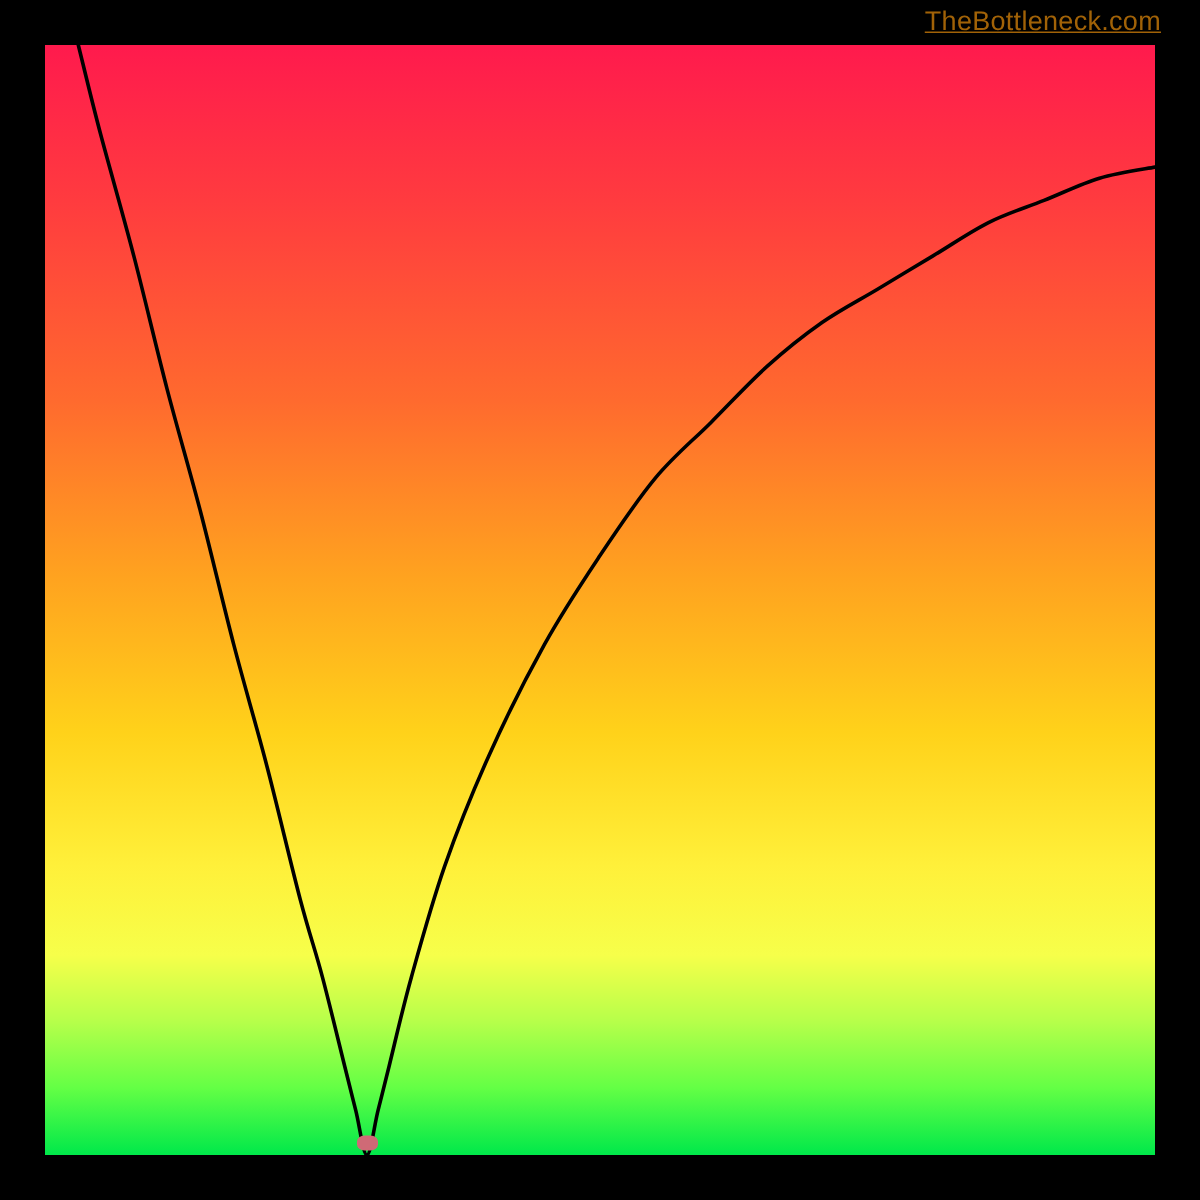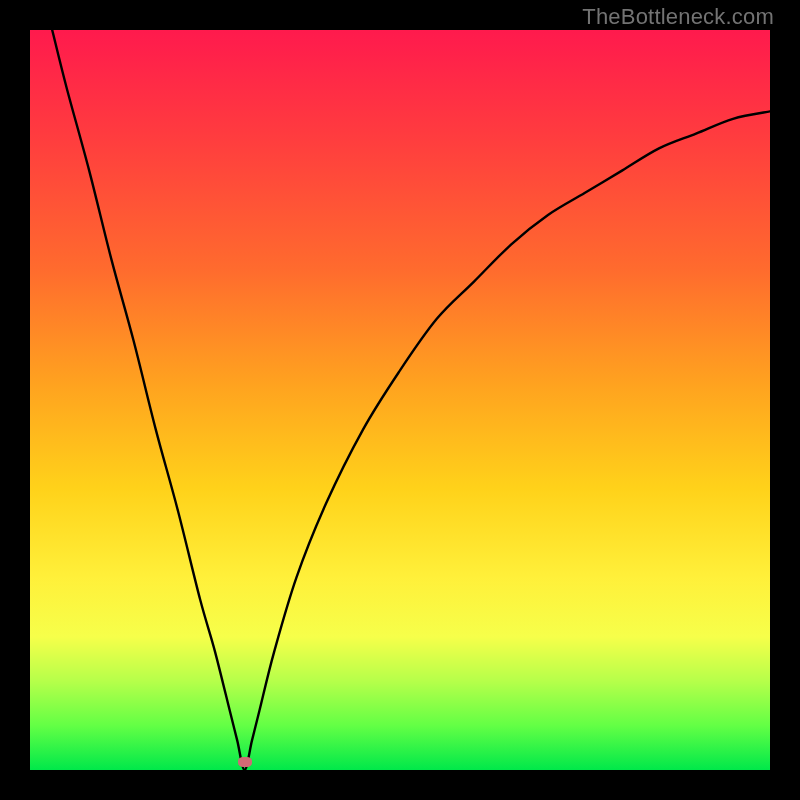--- a/index.html
+++ b/index.html
@@ -43,25 +43,26 @@
     position: absolute;
     left: 0;
     top: 0;
     width: 740px;
     height: 740px;
   }
   .watermark {
     position: absolute;
     top: 4px;
     right: 26px;
-    font-size: 22px;
+    font-size: 18px;
     font-weight: 500;
-    color: #737373;
+    color: #a16207;
     letter-spacing: 0.2px;
     user-select: none;
+    text-decoration: underline;
   }
   .dip-marker {
     position: absolute;
     width: 14px;
     height: 10px;
     border-radius: 5px / 4px;
     background: #cf6a76;
     transform: translate(-50%, -50%);
   }
 </style>

